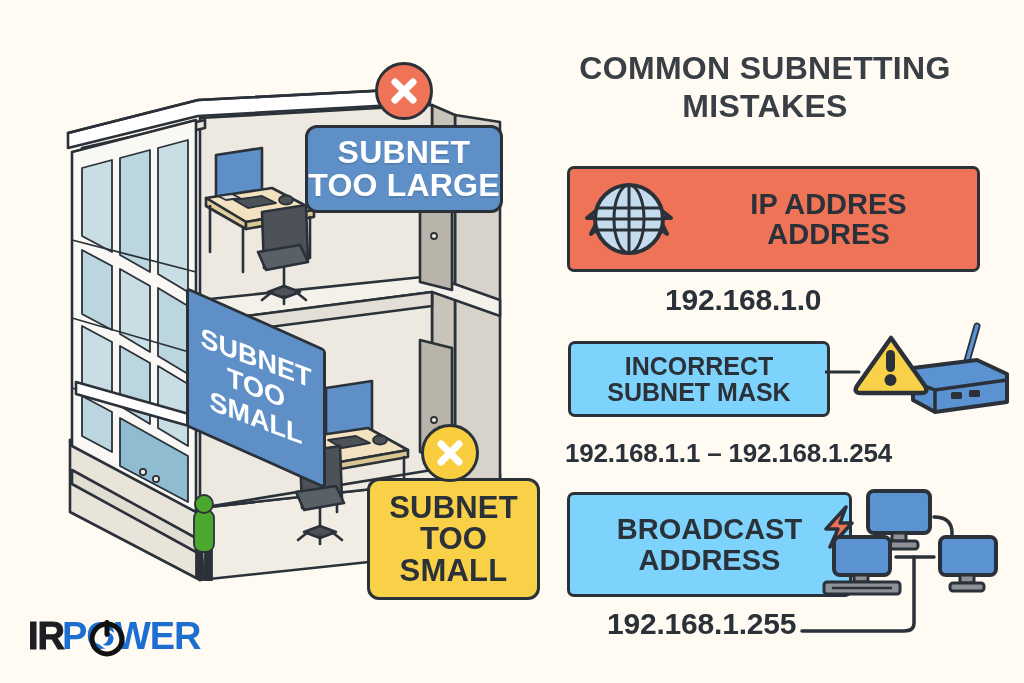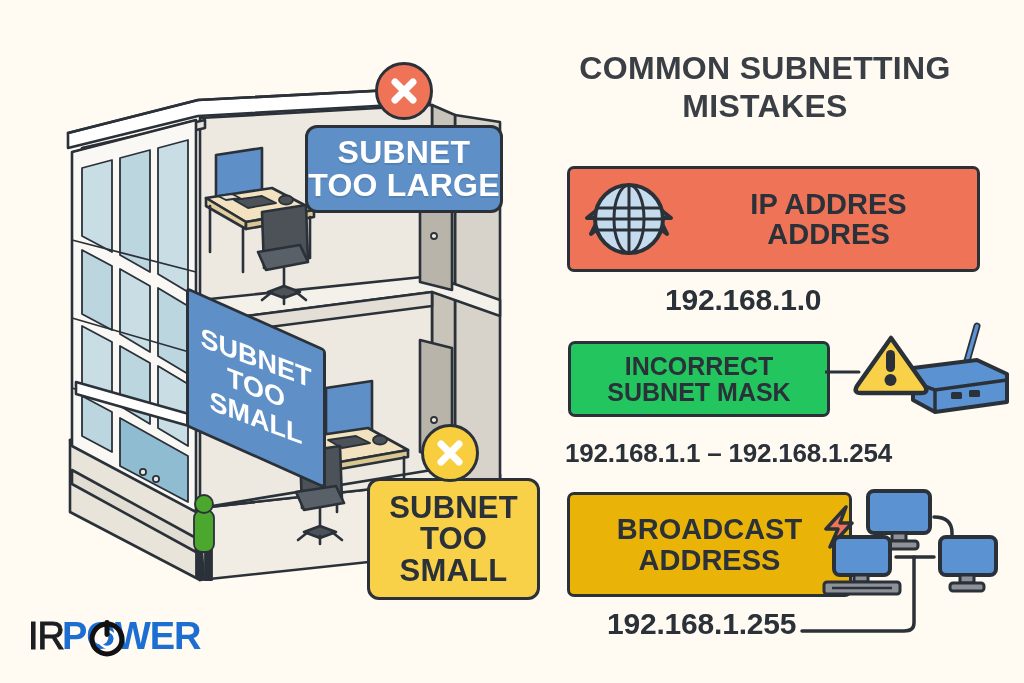--- a/index.html
+++ b/index.html
@@ -87,21 +87,21 @@
   .x-badge svg { display: block; }
 
   
   #logo {
     position: absolute;
     left: 28px; bottom: 25px;
     display: flex; align-items: center;
     height: 44px;
   }
   #logo .logo-ir {
-    font-size: 38px; font-weight: normal; letter-spacing: -1px;
+    font-size: 38px; font-weight: bold; letter-spacing: -1px;
     color: #1B1F24;
     -webkit-text-stroke: 1px #1B1F24;
   }
   #logo .logo-power {
     font-size: 38px; font-weight: bold; letter-spacing: -1px;
     color: #1C6FD0;
     margin-left: -2px;
   }
   #logo .logo-mark {
     position: absolute; left: 57px; top: 1px;
@@ -147,26 +147,26 @@
     align-items: center;
   }
   #banner-ip {
     left: 22px; top: 166px;
     width: 413px; height: 106px;
     background: #EF7457;
   }
   #banner-mask {
     left: 23px; top: 341px;
     width: 262px; height: 76px;
-    background: #22c55e;
+    background: #7dd3fc;
   }
   #banner-broadcast {
     left: 22px; top: 492px;
     width: 285px; height: 105px;
-    background: #eab308;
+    background: #7dd3fc;
   }
   .banner-title {
     font-weight: bold;
     color: #2B3139;
     text-align: center;
     line-height: 1.05;
     flex: 1;
   }
   #banner-ip .banner-title { font-size: 29px; padding-right: 8px; }
   #banner-mask .banner-title { font-size: 25px; }

